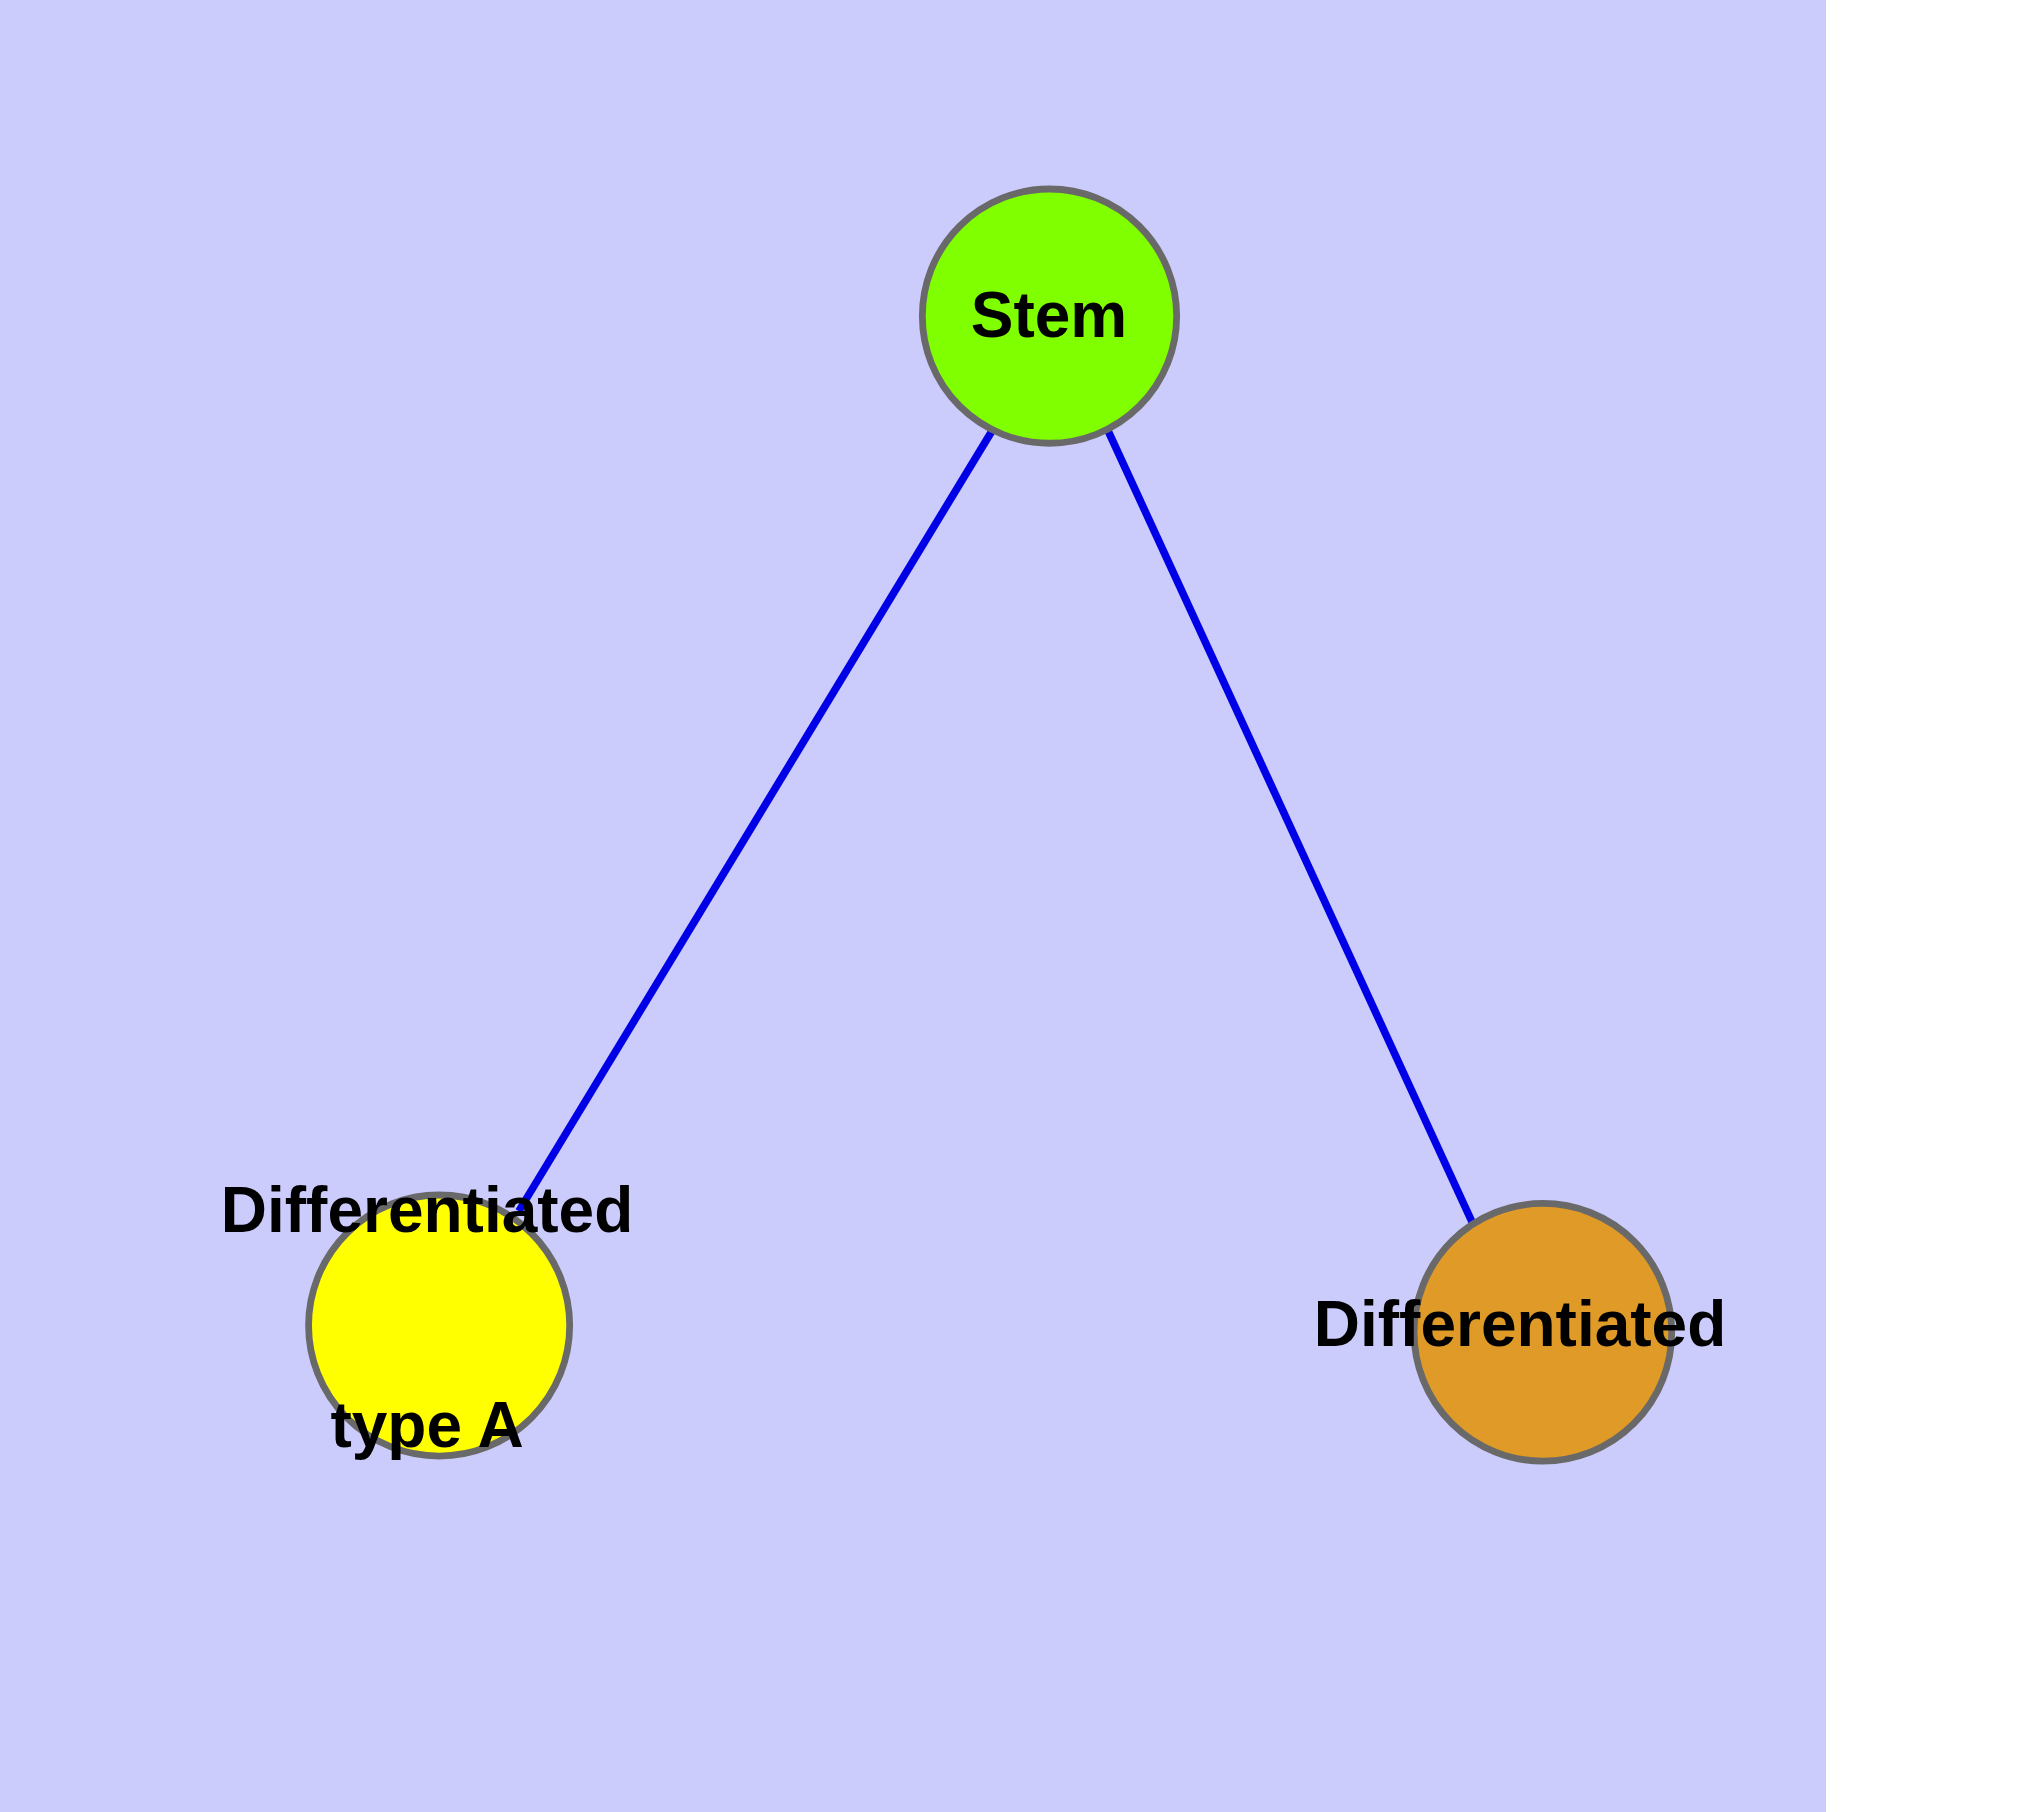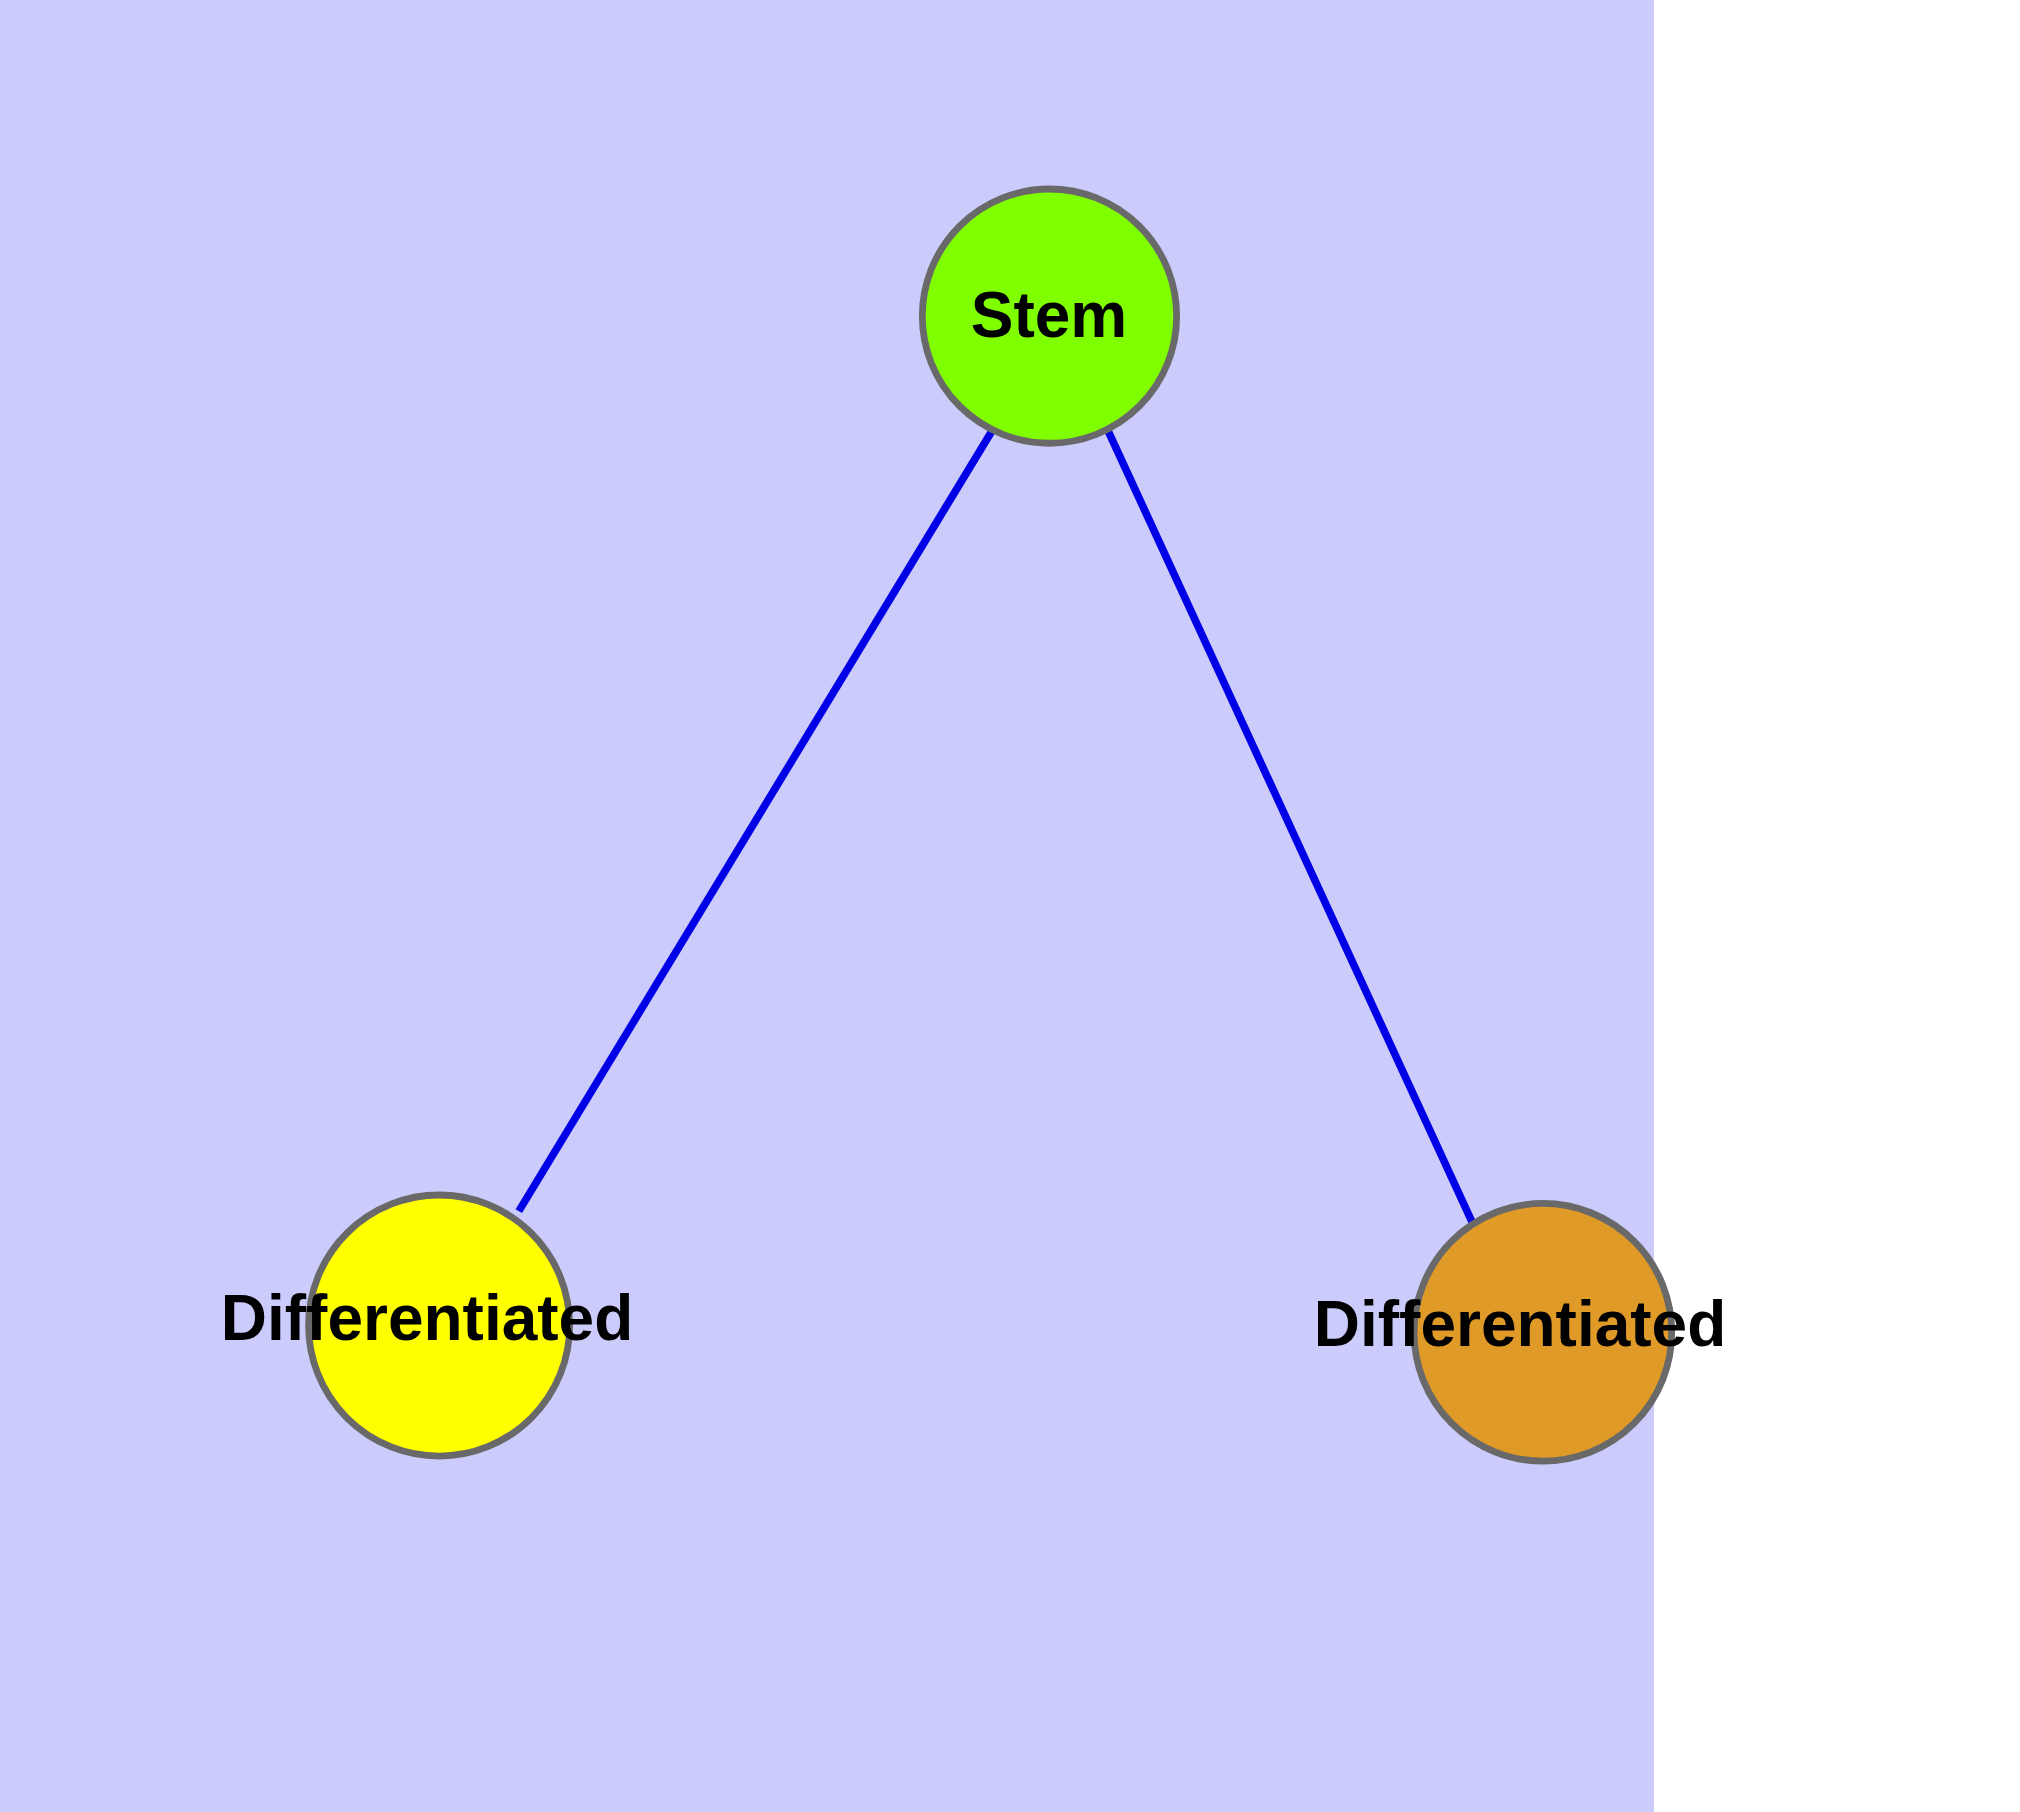--- a/index.html
+++ b/index.html
@@ -8,21 +8,21 @@
     padding: 0;
   }
   body {
     width: 2021px;
     height: 1812px;
     overflow: hidden;
     font-family: "Liberation Sans", sans-serif;
   }
   #graph-canvas {
     position: relative;
-    width: 1654px;
+    width: 1826px;
     height: 1812px;
     background: #ccccfc;
   }
   #graph-svg {
     position: absolute;
     top: 0;
     left: 0;
     width: 2021px;
     height: 1812px;
   }
@@ -66,20 +66,21 @@
       <circle class="node-circle" cx="1820" cy="1572" r="152" fill="#e09a28" stroke="#696969" stroke-width="8"></circle>
     </g>
   </svg>
 
   <div class="node-label" style="left: 1049px; top: 316px; font-size: 64px; color: rgb(0, 0, 0);">
     <span class="label-line">Stem</span>
   </div>
 
   <div class="node-label" style="left: 427px; top: 1319px; font-size: 64px; color: rgb(0, 0, 0);">
     <span class="label-line">Differentiated</span>
+    <span class="label-line">type A</span>
   </div>
 
   <div class="node-label" style="left: 1520px; top: 1325px; font-size: 64px; color: rgb(0, 0, 0);">
     <span class="label-line">Differentiated</span>
   </div>
 
 </div>
 
 
 </body></html>

